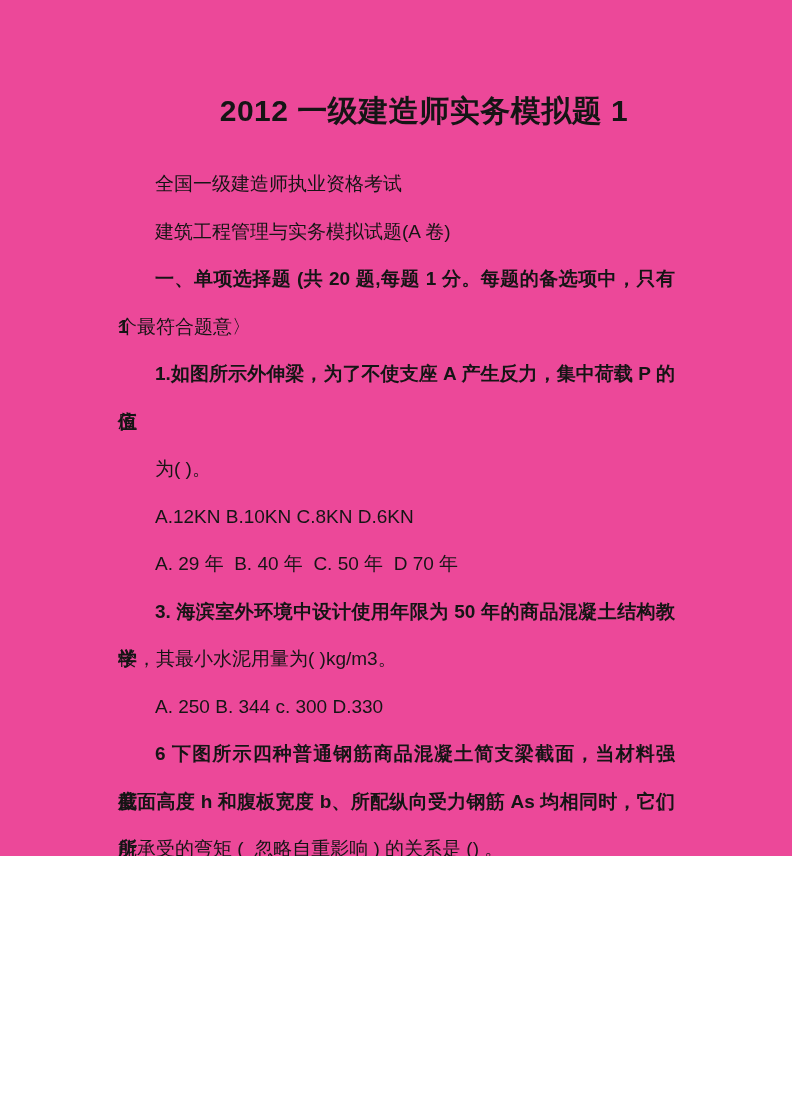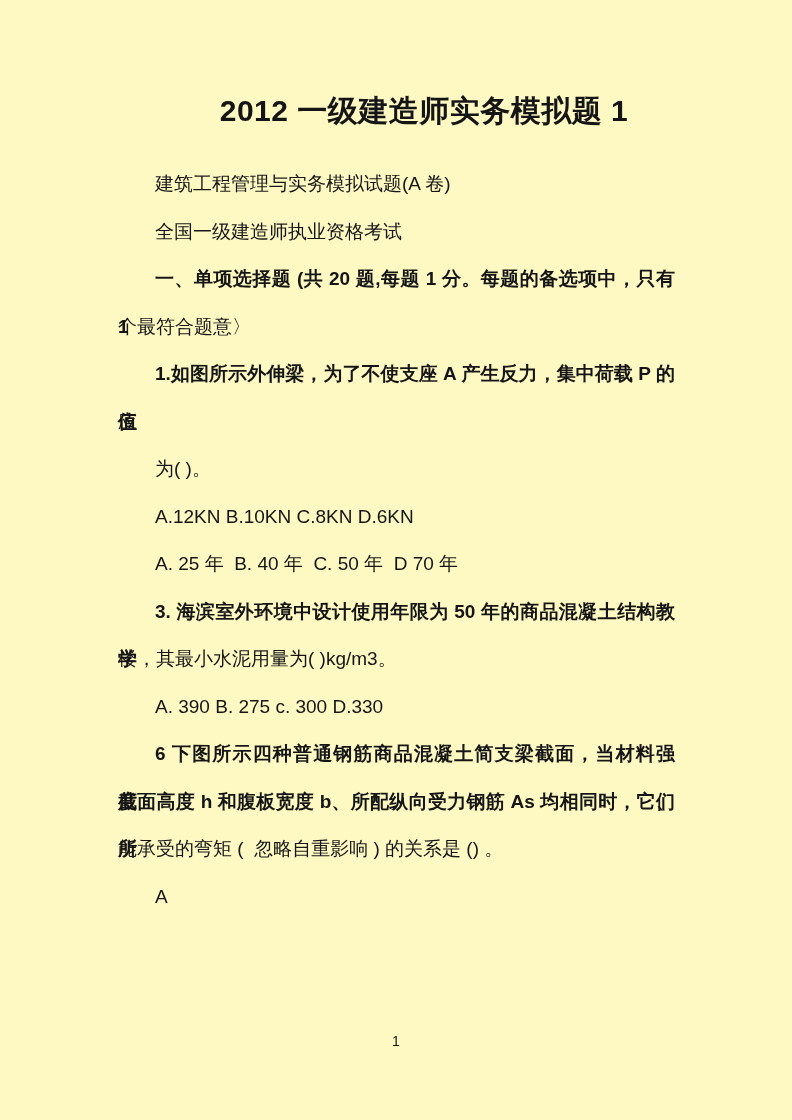--- a/index.html
+++ b/index.html
@@ -3,22 +3,22 @@
 <meta charset="utf-8">
 <style>
   html, body {
     margin: 0;
     padding: 0;
     background: #ffffff;
   }
   .page {
     position: relative;
     width: 792px;
-    height: 1120px;
-    background: #fef9c3;
+    height: 856px;
+    background: #ec4899;
     overflow: hidden;
     font-family: "Liberation Sans", "DejaVu Sans", sans-serif;
     color: #151515;
   }
   .content {
     position: absolute;
     left: 118px;
     top: 0;
     width: 557px;
   }
@@ -60,32 +60,32 @@
     color: #151515;
   }
 </style>
 </head>
 <body>
 
 <div class="page">
   <div class="content">
     <div class="doc-title">2012 一级建造师实务模拟题 1</div>
     <div class="lines">
+      <div class="line indent">全国一级建造师执业资格考试</div>
       <div class="line indent">建筑工程管理与实务模拟试题(A 卷)</div>
-      <div class="line indent">全国一级建造师执业资格考试</div>
       <div class="line indent justify">一、单项选择题 (共 20 题,每题 1 分。每题的备选项中，只有 1</div>
       <div class="line">个最符合题意〉</div>
       <div class="line indent justify">1.如图所示外伸梁，为了不使支座 A 产生反力，集中荷载 P 的值</div>
       <div class="line">应</div>
       <div class="line indent">为( )。</div>
       <div class="line indent">A.12KN B.10KN C.8KN D.6KN</div>
-      <div class="line indent">A. 25 年  B. 40 年  C. 50 年  D 70 年</div>
+      <div class="line indent">A. 29 年  B. 40 年  C. 50 年  D 70 年</div>
       <div class="line indent justify">3. 海滨室外环境中设计使用年限为 50 年的商品混凝土结构教学</div>
       <div class="line">楼，其最小水泥用量为( )kg/m3。</div>
-      <div class="line indent">A. 390 B. 275 c. 300 D.330</div>
+      <div class="line indent">A. 250 B. 344 c. 300 D.330</div>
       <div class="line indent justify">6 下图所示四种普通钢筋商品混凝土简支梁截面，当材料强度、</div>
       <div class="line justify">截面高度 h 和腹板宽度 b、所配纵向受力钢筋 As 均相同时，它们所</div>
       <div class="line">能承受的弯矩 (  忽略自重影响 ) 的关系是 () 。</div>
       <div class="line indent">A</div>
     </div>
   </div>
   <div class="page-number">1</div>
 </div>
 
 </body></html>

